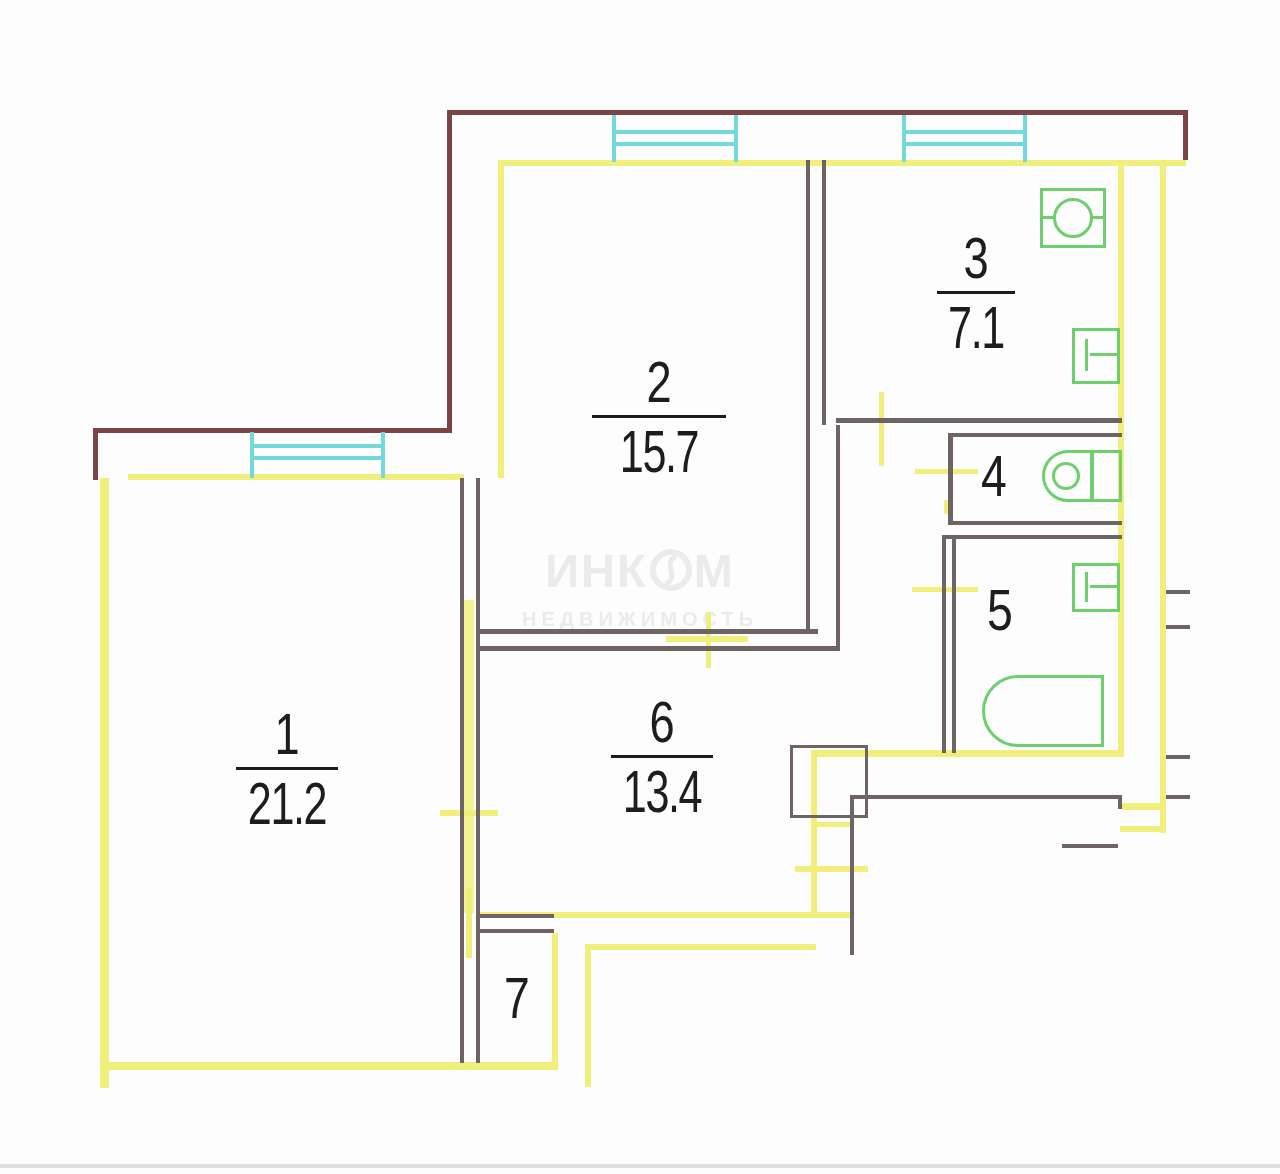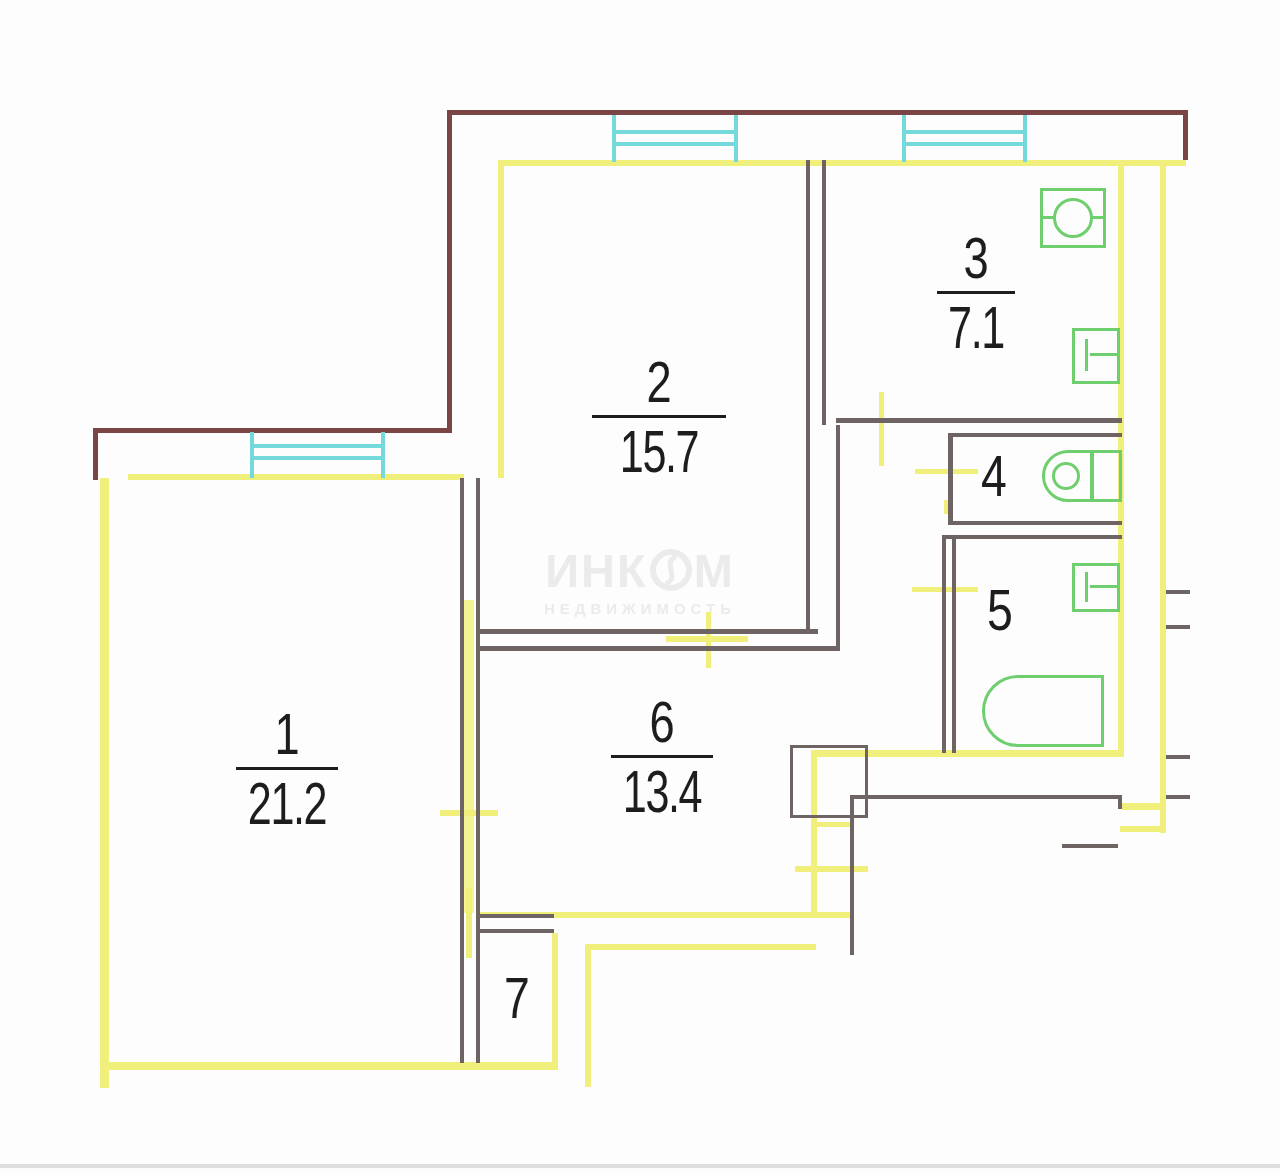--- a/index.html
+++ b/index.html
@@ -15,21 +15,21 @@
   .grn{position:absolute;border:3px solid #6fcf6f;background:transparent;z-index:5;}
   .grnl{position:absolute;background:#6fcf6f;z-index:5;}
   .lbl{position:absolute;color:#1d1d1d;text-align:center;z-index:6;}
   .num{font-size:58px;line-height:62px;transform:scaleX(.78);}
   .rule{height:3px;background:#1d1d1d;margin:2px auto 2px auto;}
   .area{font-size:60px;line-height:64px;letter-spacing:-2px;transform:scaleX(.72);}
   .single{font-size:58px;line-height:60px;transform:scaleX(.8);}
   #wm{position:absolute;left:505px;top:546px;width:270px;text-align:center;z-index:1;
       color:#ebebeb;font-weight:bold;}
   #wm .row1{font-size:47px;line-height:50px;letter-spacing:2px;white-space:nowrap;}
-  #wm .row2{font-size:15px;line-height:22px;letter-spacing:5px;margin-top:2px;}
+  #wm .row2{font-size:20px;line-height:22px;letter-spacing:5px;margin-top:12px;}
   #wm svg{vertical-align:-6px;}
   .strip{position:absolute;left:0;top:1164px;width:1280px;height:4px;background:#dedede;z-index:2;}
 </style>
 </head>
 <body>
 
 <div id="plan">
 
   <div id="wm">
     <div class="row1"><span>ИНК</span><svg width="46" height="46" viewBox="0 0 46 46">

